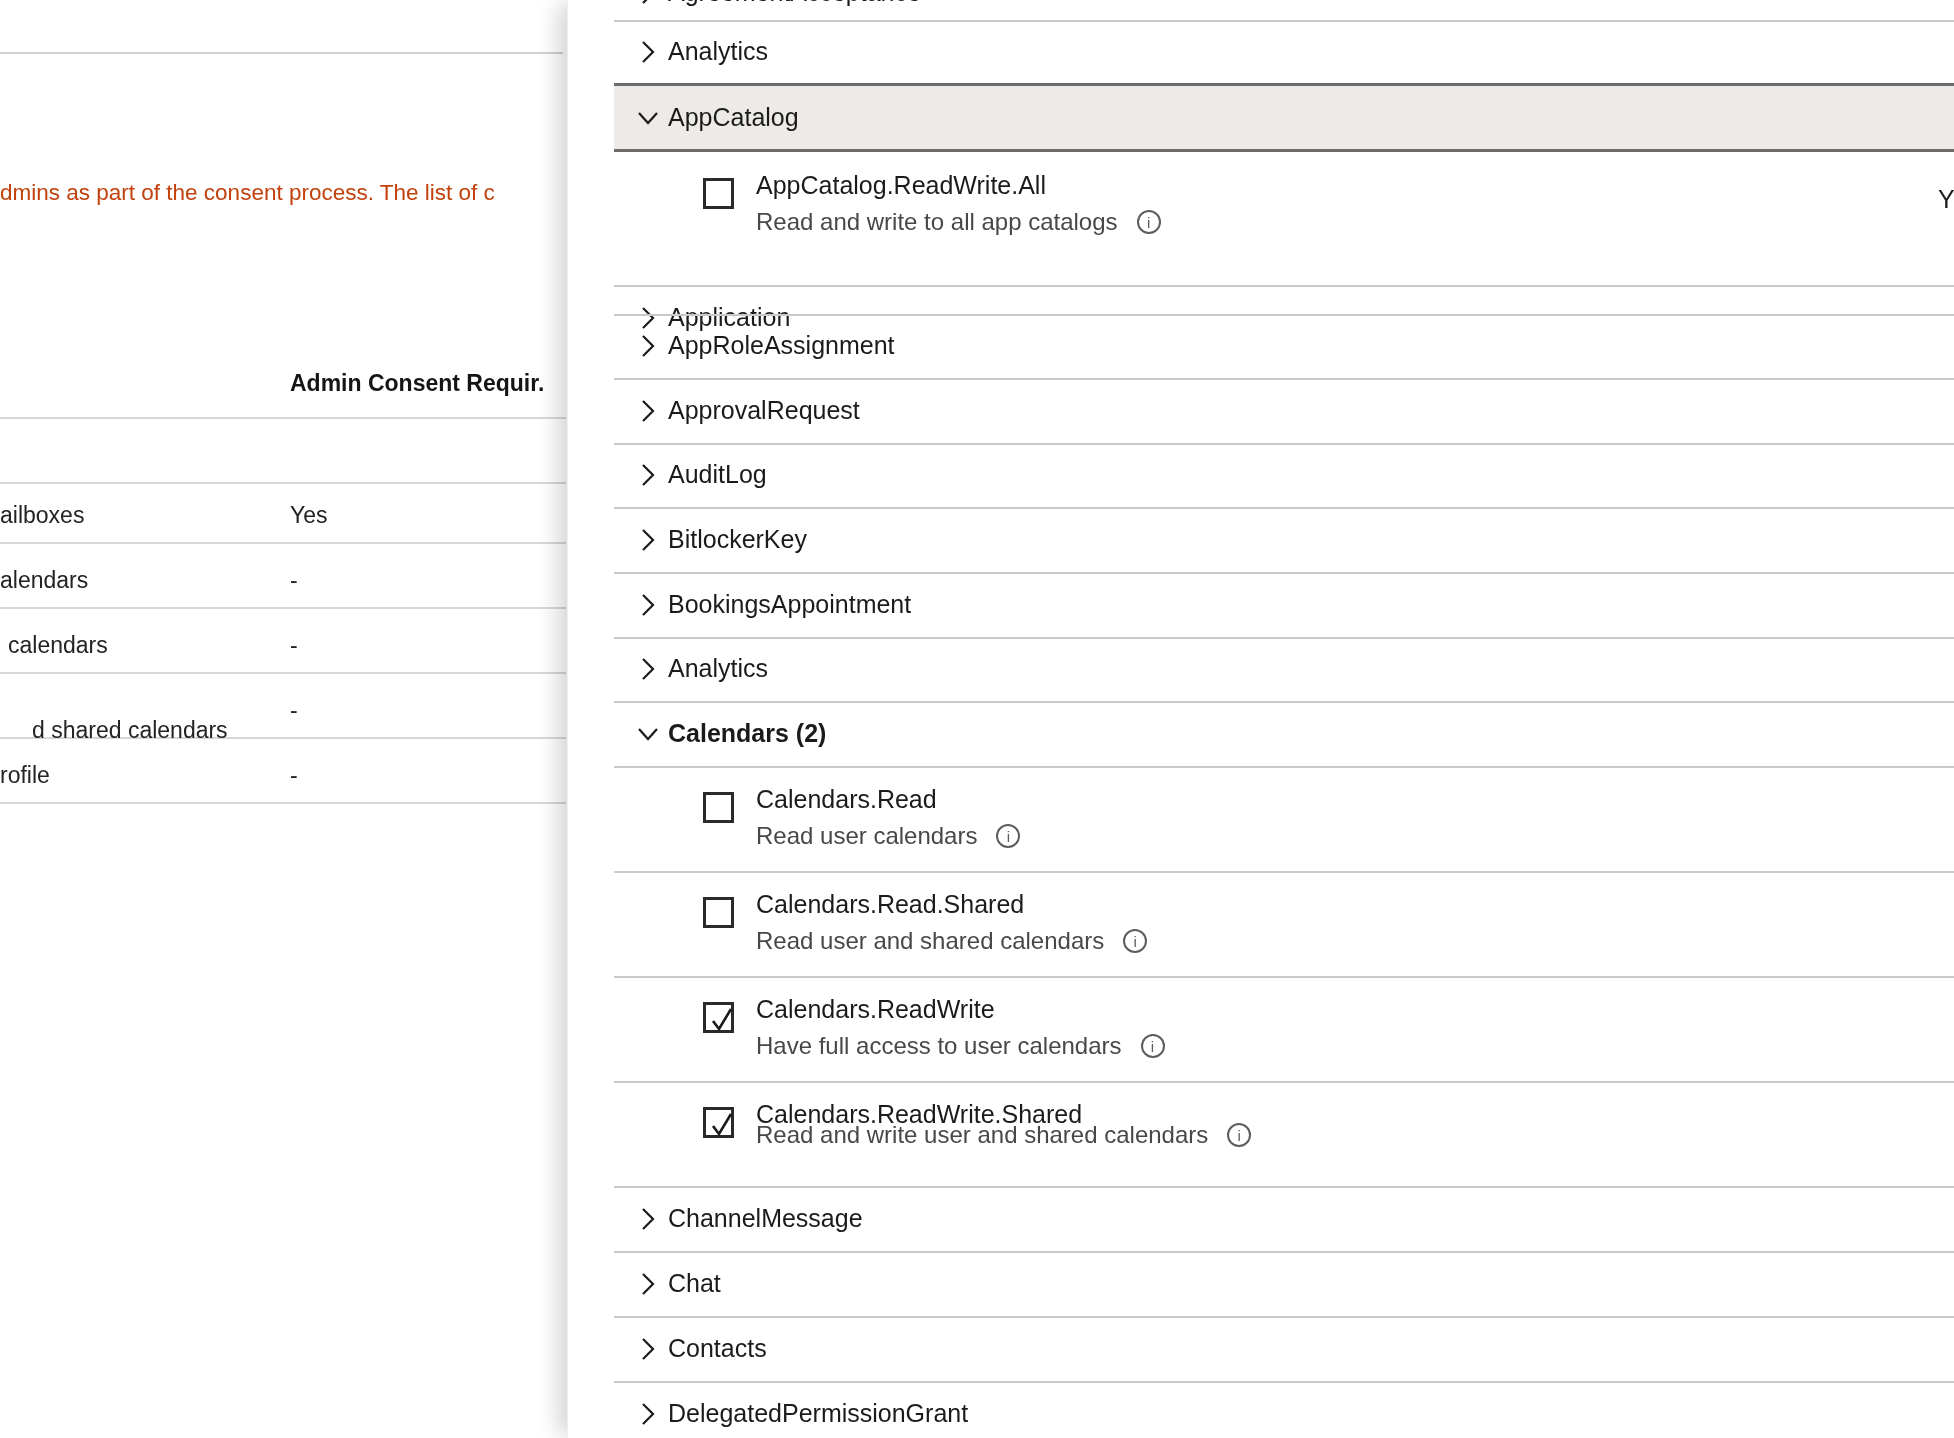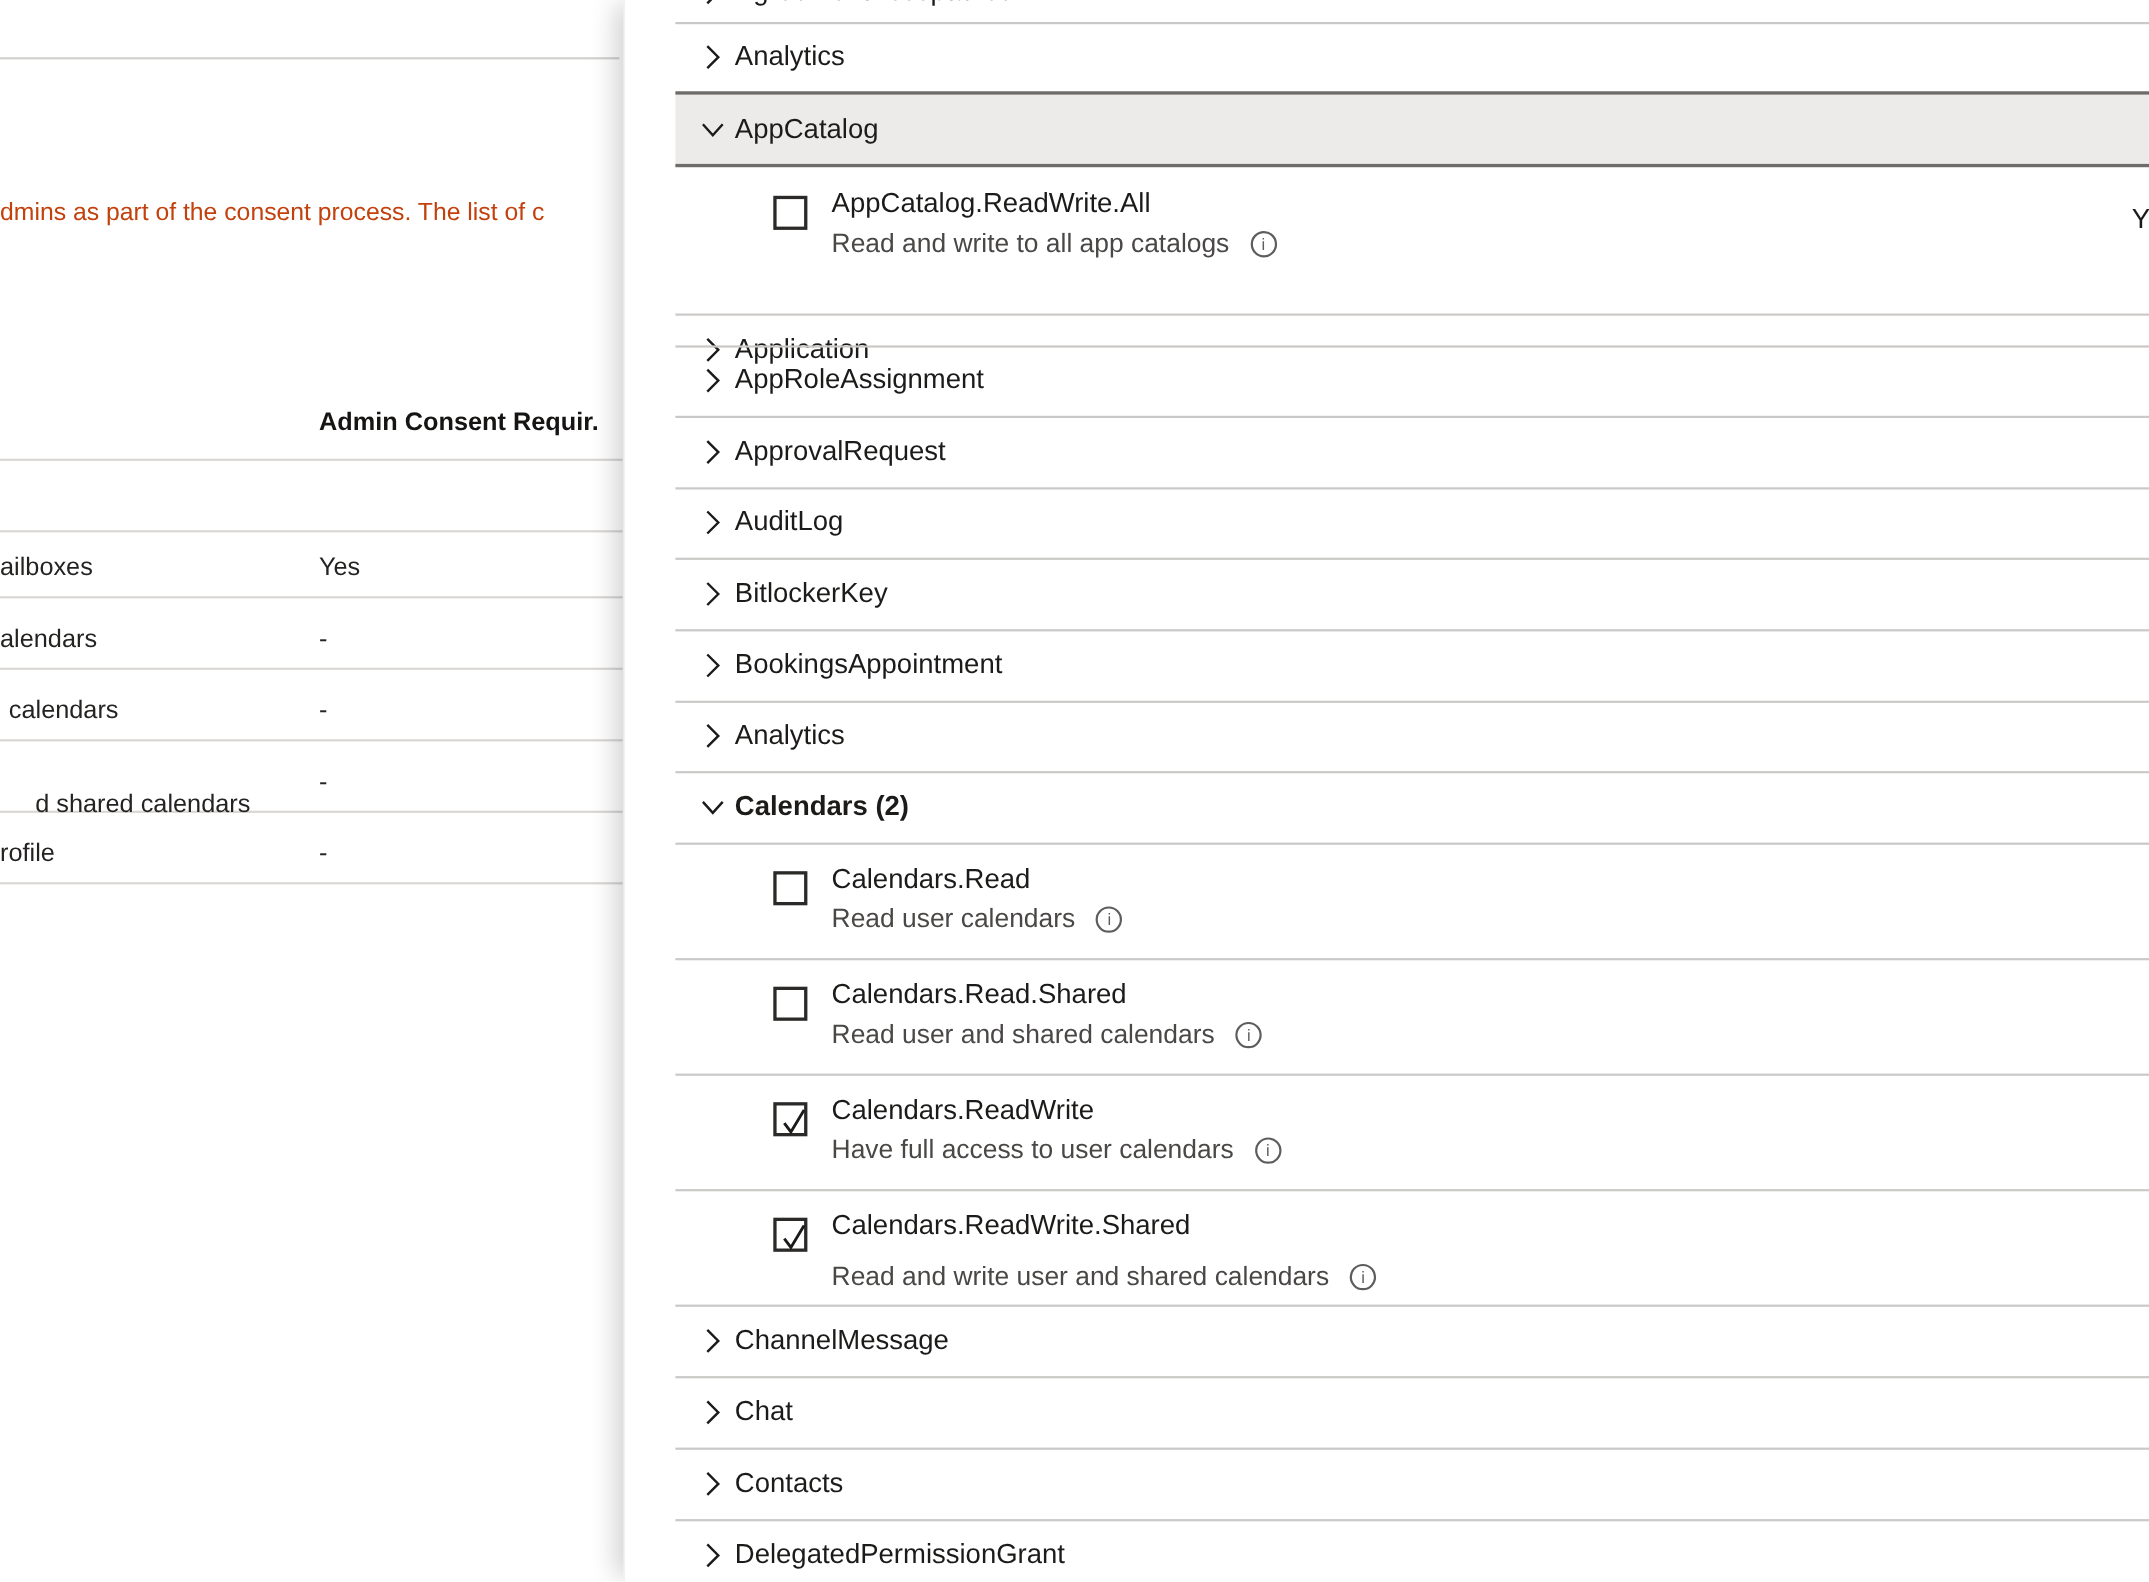--- a/index.html
+++ b/index.html
@@ -235,21 +235,21 @@
             <span>Have full access to user calendars</span>
             <span class="info-icon">i</span>
           </div>
         </div>
         <div class="prow" style="top: 1081px; height: 105px;">
           <i class="sep"></i>
           <div class="cbox" style="top:26px" role="checkbox"><span><svg width="34" height="34" viewBox="0 0 34 34">
                 <polyline points="8,18 14,26 26,6" fill="none" stroke="#1b1a19" stroke-width="2.6"></polyline>
               </svg></span></div>
           <div class="pname" style="top:19px">Calendars.ReadWrite.Shared</div>
-          <div class="pdesc" style="top:66px">
+          <div class="pdesc" style="top:40px">
             <span>Read and write user and shared calendars</span>
             <span class="info-icon">i</span>
           </div>
         </div>
         <div class="prow" style="top: 1186px; height: 65px;">
           <i class="sep"></i>
           <span class="chev" style="top:19px">
             <svg width="28" height="28" viewBox="0 0 28 28">
               <polyline points="9,4 19,14 9,24" fill="none" stroke="#1c1b1a" stroke-width="2.2"></polyline>
             </svg>

